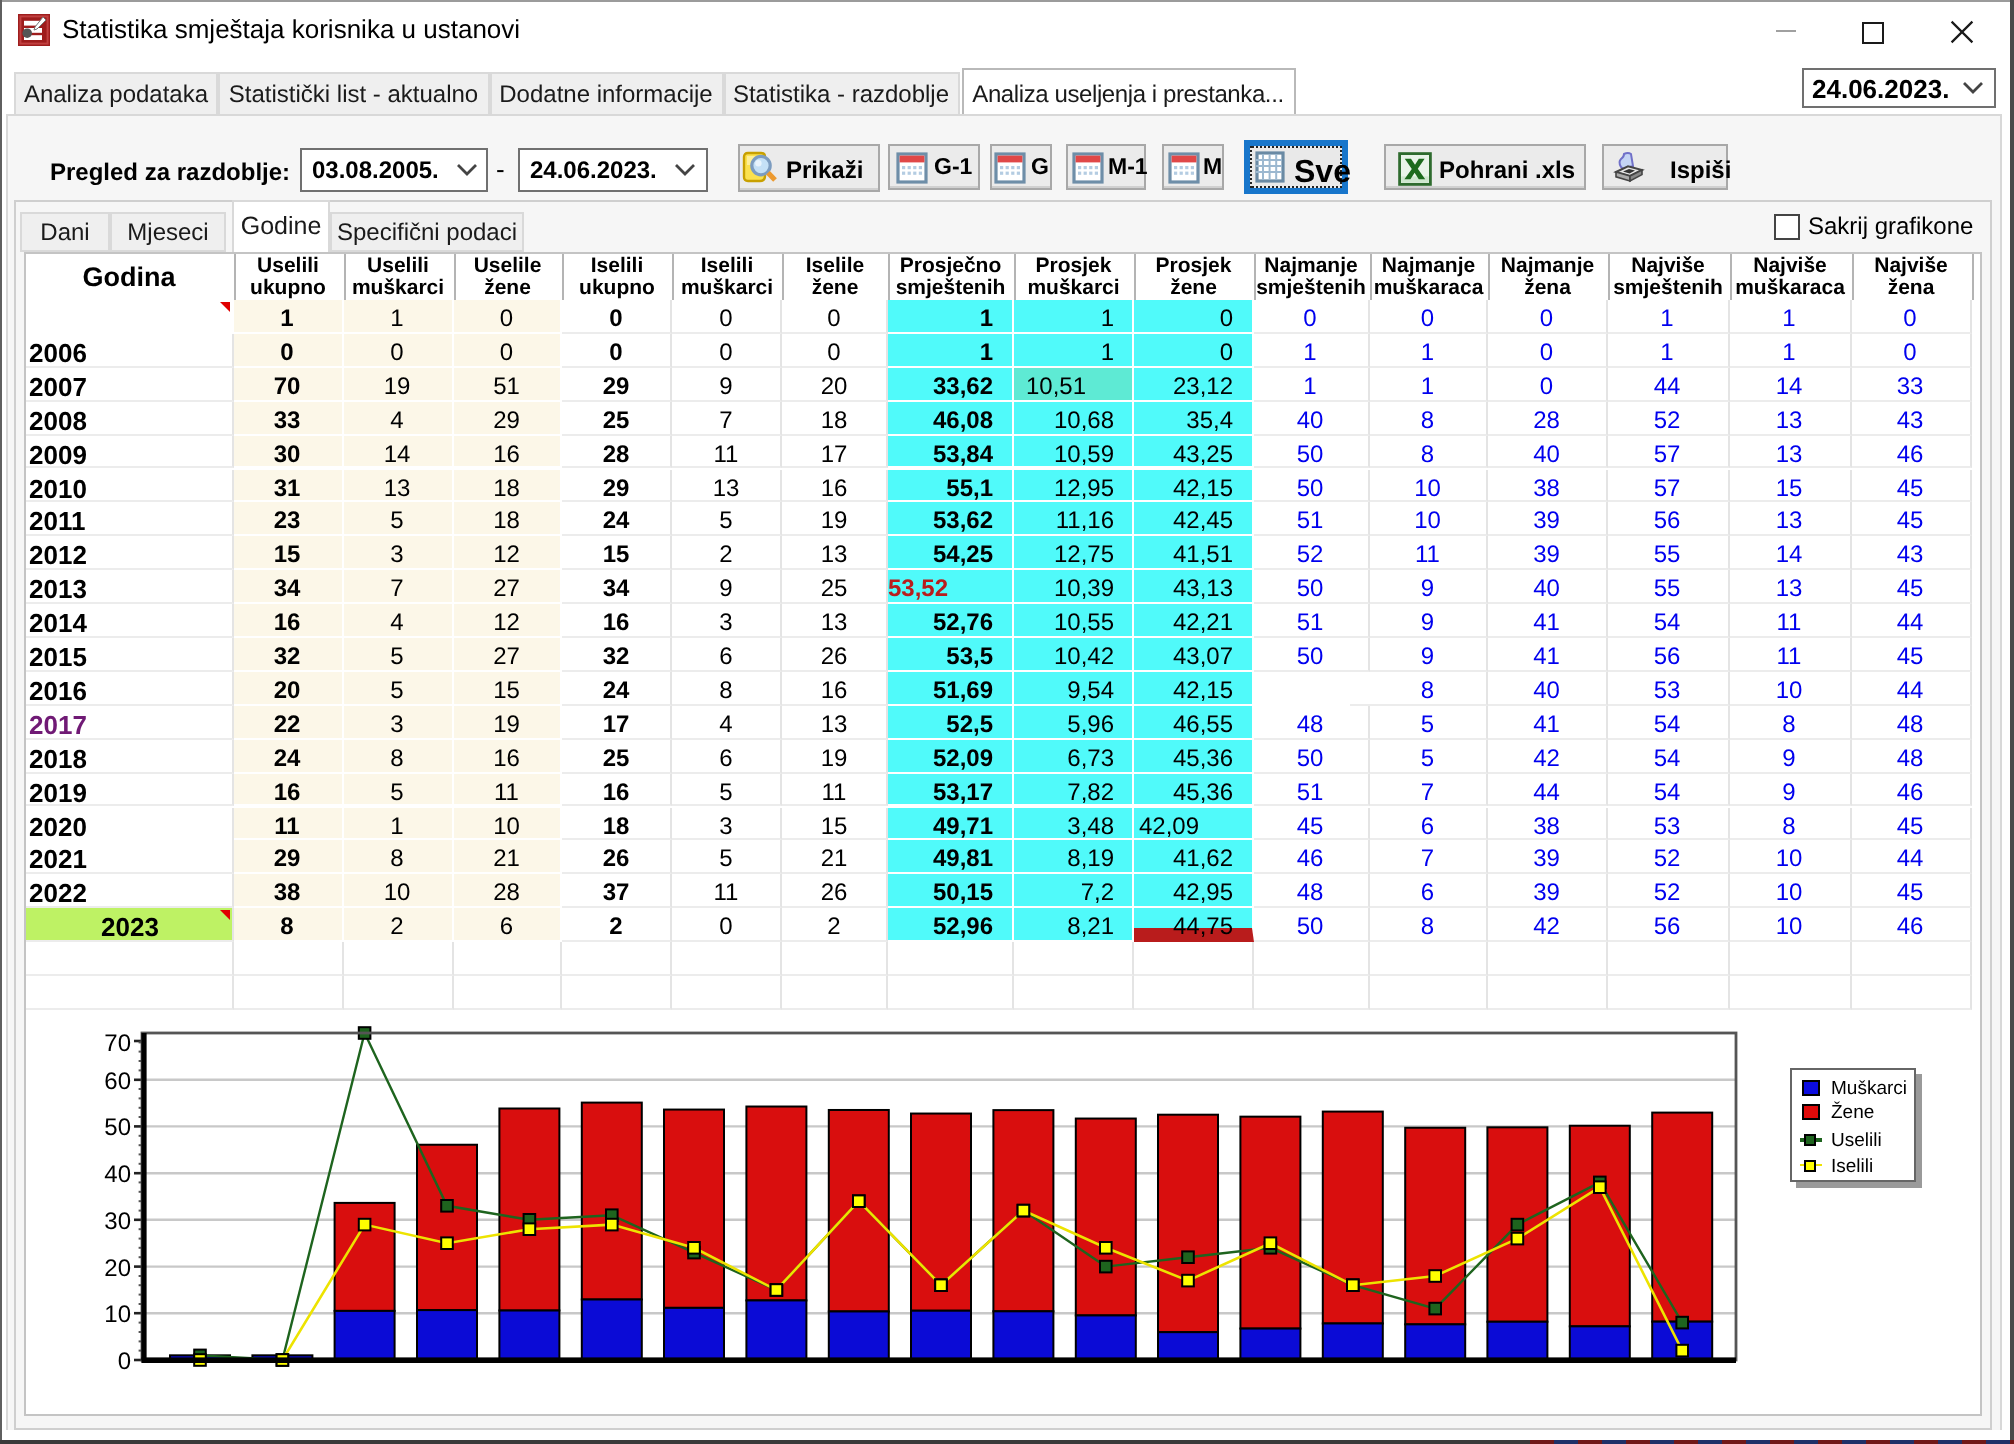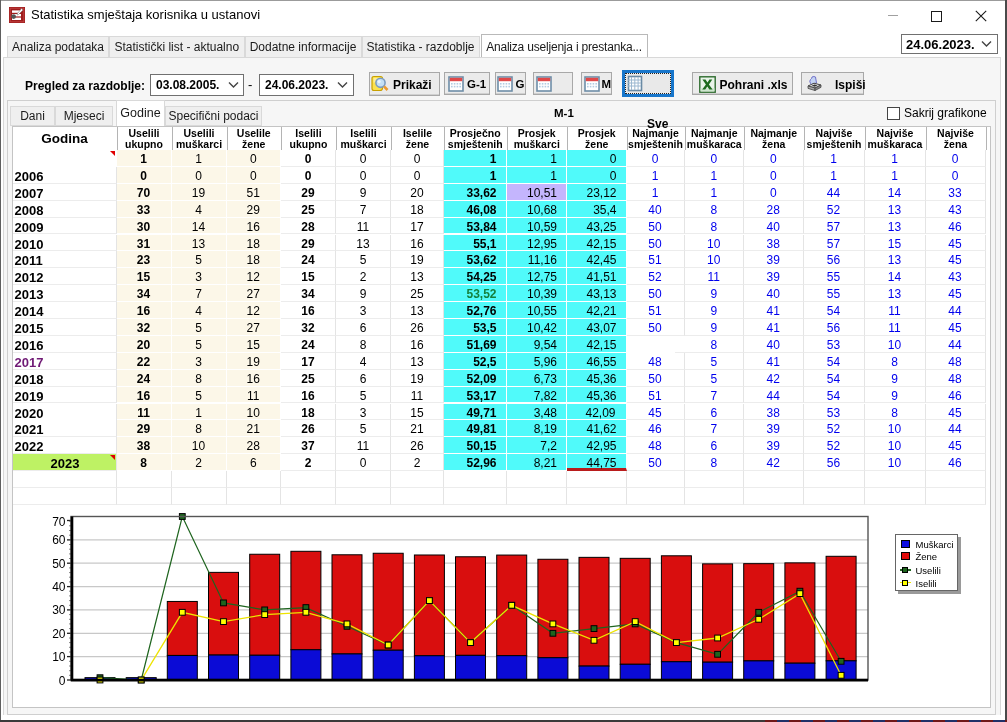--- a/index.html
+++ b/index.html
@@ -73,23 +73,23 @@
 
 <div class="btn" style="left:444px;width:45.5px;"></div>
 <div class="btn" style="left:494.5px;width:31px;"></div>
 <div class="btn" style="left:532.5px;width:40.5px;"></div>
 <div class="btn" style="left:580.5px;width:31px;"></div>
 <div class="abs" style="left:621.5px;top:69.5px;width:52.5px;height:27.5px;background:#1876CB;"></div>
 <div class="abs" style="left:624.5px;top:72.5px;width:46.5px;height:21.5px;background:#e9e9e9;border:1px dotted #222;"></div>
 
 <div class="blab" style="left:467px;">G-1</div>
 <div class="blab" style="left:515.5px;">G</div>
-<div class="blab" style="left:554px;margin-top:29px;">M-1</div>
+<div class="blab" style="left:554px;">M-1</div>
 <div class="blab" style="left:601.5px;">M</div>
-<div class="blab" style="left:647px;font-size:12px;margin-top:39px;">Sve</div>
+<div class="blab" style="left:647px;font-size:16px;">Sve</div>
 
 <div class="btn" style="left:691.5px;width:101.5px;"></div>
 <div class="blab" style="left:719.5px;font-size:12px;">Pohrani .xls</div>
 <div class="btn" style="left:800.5px;width:63.5px;"></div>
 <div class="blab" style="left:814px;font-size:12px;padding-left:21px;">Ispiši</div>
 
 <svg class="abs" style="left:448px;top:75.5px;" width="16" height="16" viewBox="0 0 16 16">
  <rect x="1" y="1" width="14" height="14" fill="#fff" stroke="#6E8EA8" stroke-width="1.6"></rect>
  <rect x="1.8" y="1.8" width="12.4" height="3.4" fill="#E04848"></rect>
  <g fill="#B4CCE2">
@@ -242,21 +242,21 @@
 <div class="dc" style="left:864.5px;top:166.9px;width:61.0px;height:16.9px;background:#FFFFFF;color:#0000EE;text-align:center;font-weight:normal;font-size:12px;line-height:19.5px;border-right:1px solid #e4e4e4;border-bottom:1px solid #ececec;">1</div>
 <div class="dc" style="left:925.5px;top:166.9px;width:60.0px;height:16.9px;background:#FFFFFF;color:#0000EE;text-align:center;font-weight:normal;font-size:12px;line-height:19.5px;border-right:1px solid #e4e4e4;border-bottom:1px solid #ececec;">0</div>
 <div class="dc" style="left:12.5px;top:183.8px;width:104.0px;height:16.9px;background:#FFFFFF;color:#000;text-align:left;font-weight:bold;font-size:13px;line-height:19.5px;border-right:1px solid #e4e4e4;border-bottom:1px solid #ececec;padding-left:2px;">2007</div>
 <div class="dc" style="left:116.5px;top:183.8px;width:55.0px;height:16.9px;background:#FCF7E8;color:#000;text-align:center;font-weight:bold;font-size:12px;line-height:19.5px;border-right:1px solid #ffffff;border-bottom:1px solid #ffffff;">70</div>
 <div class="dc" style="left:171.5px;top:183.8px;width:55.0px;height:16.9px;background:#FCF7E8;color:#000;text-align:center;font-weight:normal;font-size:12px;line-height:19.5px;border-right:1px solid #ffffff;border-bottom:1px solid #ffffff;">19</div>
 <div class="dc" style="left:226.5px;top:183.8px;width:54.5px;height:16.9px;background:#FCF7E8;color:#000;text-align:center;font-weight:normal;font-size:12px;line-height:19.5px;border-right:1px solid #ffffff;border-bottom:1px solid #ffffff;">51</div>
 <div class="dc" style="left:281px;top:183.8px;width:55px;height:16.9px;background:#FFFFFF;color:#000;text-align:center;font-weight:bold;font-size:12px;line-height:19.5px;border-right:1px solid #e4e4e4;border-bottom:1px solid #ececec;">29</div>
 <div class="dc" style="left:336px;top:183.8px;width:55px;height:16.9px;background:#FFFFFF;color:#000;text-align:center;font-weight:normal;font-size:12px;line-height:19.5px;border-right:1px solid #e4e4e4;border-bottom:1px solid #ececec;">9</div>
 <div class="dc" style="left:391px;top:183.8px;width:53px;height:16.9px;background:#FFFFFF;color:#000;text-align:center;font-weight:normal;font-size:12px;line-height:19.5px;border-right:1px solid #e4e4e4;border-bottom:1px solid #ececec;">20</div>
 <div class="dc" style="left:444px;top:183.8px;width:62.5px;height:16.9px;background:#50FAFA;color:#000;text-align:right;font-weight:bold;font-size:12px;line-height:19.5px;border-right:1px solid #ffffff;border-bottom:1px solid #ffffff;padding-right:9px;">33,62</div>
-<div class="dc" style="left:506.5px;top:183.8px;width:60.5px;height:16.9px;background:#c4b5fd;color:#000;text-align:right;font-weight:normal;font-size:12px;line-height:19.5px;border-right:1px solid #ffffff;border-bottom:1px solid #ffffff;padding-right:9px;">10,51</div>
+<div class="dc" style="left:506.5px;top:183.8px;width:60.5px;height:16.9px;background:#5eead4;color:#000;text-align:right;font-weight:normal;font-size:12px;line-height:19.5px;border-right:1px solid #ffffff;border-bottom:1px solid #ffffff;padding-right:23px;">10,51</div>
 <div class="dc" style="left:567px;top:183.8px;width:59.5px;height:16.9px;background:#50FAFA;color:#000;text-align:right;font-weight:normal;font-size:12px;line-height:19.5px;border-right:1px solid #ffffff;border-bottom:1px solid #ffffff;padding-right:9px;">23,12</div>
 <div class="dc" style="left:626.5px;top:183.8px;width:58.0px;height:16.9px;background:#FFFFFF;color:#0000EE;text-align:center;font-weight:normal;font-size:12px;line-height:19.5px;border-right:1px solid #e4e4e4;border-bottom:1px solid #ececec;">1</div>
 <div class="dc" style="left:684.5px;top:183.8px;width:59.5px;height:16.9px;background:#FFFFFF;color:#0000EE;text-align:center;font-weight:normal;font-size:12px;line-height:19.5px;border-right:1px solid #e4e4e4;border-bottom:1px solid #ececec;">1</div>
 <div class="dc" style="left:744px;top:183.8px;width:59.5px;height:16.9px;background:#FFFFFF;color:#0000EE;text-align:center;font-weight:normal;font-size:12px;line-height:19.5px;border-right:1px solid #e4e4e4;border-bottom:1px solid #ececec;">0</div>
 <div class="dc" style="left:803.5px;top:183.8px;width:61.0px;height:16.9px;background:#FFFFFF;color:#0000EE;text-align:center;font-weight:normal;font-size:12px;line-height:19.5px;border-right:1px solid #e4e4e4;border-bottom:1px solid #ececec;">44</div>
 <div class="dc" style="left:864.5px;top:183.8px;width:61.0px;height:16.9px;background:#FFFFFF;color:#0000EE;text-align:center;font-weight:normal;font-size:12px;line-height:19.5px;border-right:1px solid #e4e4e4;border-bottom:1px solid #ececec;">14</div>
 <div class="dc" style="left:925.5px;top:183.8px;width:60.0px;height:16.9px;background:#FFFFFF;color:#0000EE;text-align:center;font-weight:normal;font-size:12px;line-height:19.5px;border-right:1px solid #e4e4e4;border-bottom:1px solid #ececec;">33</div>
 <div class="dc" style="left:12.5px;top:200.70000000000002px;width:104.0px;height:16.9px;background:#FFFFFF;color:#000;text-align:left;font-weight:bold;font-size:13px;line-height:19.5px;border-right:1px solid #e4e4e4;border-bottom:1px solid #ececec;padding-left:2px;">2008</div>
 <div class="dc" style="left:116.5px;top:200.70000000000002px;width:55.0px;height:16.9px;background:#FCF7E8;color:#000;text-align:center;font-weight:bold;font-size:12px;line-height:19.5px;border-right:1px solid #ffffff;border-bottom:1px solid #ffffff;">33</div>
 <div class="dc" style="left:171.5px;top:200.70000000000002px;width:55.0px;height:16.9px;background:#FCF7E8;color:#000;text-align:center;font-weight:normal;font-size:12px;line-height:19.5px;border-right:1px solid #ffffff;border-bottom:1px solid #ffffff;">4</div>
@@ -337,21 +337,21 @@
 <div class="dc" style="left:803.5px;top:268.3px;width:61.0px;height:16.9px;background:#FFFFFF;color:#0000EE;text-align:center;font-weight:normal;font-size:12px;line-height:19.5px;border-right:1px solid #e4e4e4;border-bottom:1px solid #ececec;">55</div>
 <div class="dc" style="left:864.5px;top:268.3px;width:61.0px;height:16.9px;background:#FFFFFF;color:#0000EE;text-align:center;font-weight:normal;font-size:12px;line-height:19.5px;border-right:1px solid #e4e4e4;border-bottom:1px solid #ececec;">14</div>
 <div class="dc" style="left:925.5px;top:268.3px;width:60.0px;height:16.9px;background:#FFFFFF;color:#0000EE;text-align:center;font-weight:normal;font-size:12px;line-height:19.5px;border-right:1px solid #e4e4e4;border-bottom:1px solid #ececec;">43</div>
 <div class="dc" style="left:12.5px;top:285.2px;width:104.0px;height:16.9px;background:#FFFFFF;color:#000;text-align:left;font-weight:bold;font-size:13px;line-height:19.5px;border-right:1px solid #e4e4e4;border-bottom:1px solid #ececec;padding-left:2px;">2013</div>
 <div class="dc" style="left:116.5px;top:285.2px;width:55.0px;height:16.9px;background:#FCF7E8;color:#000;text-align:center;font-weight:bold;font-size:12px;line-height:19.5px;border-right:1px solid #ffffff;border-bottom:1px solid #ffffff;">34</div>
 <div class="dc" style="left:171.5px;top:285.2px;width:55.0px;height:16.9px;background:#FCF7E8;color:#000;text-align:center;font-weight:normal;font-size:12px;line-height:19.5px;border-right:1px solid #ffffff;border-bottom:1px solid #ffffff;">7</div>
 <div class="dc" style="left:226.5px;top:285.2px;width:54.5px;height:16.9px;background:#FCF7E8;color:#000;text-align:center;font-weight:normal;font-size:12px;line-height:19.5px;border-right:1px solid #ffffff;border-bottom:1px solid #ffffff;">27</div>
 <div class="dc" style="left:281px;top:285.2px;width:55px;height:16.9px;background:#FFFFFF;color:#000;text-align:center;font-weight:bold;font-size:12px;line-height:19.5px;border-right:1px solid #e4e4e4;border-bottom:1px solid #ececec;">34</div>
 <div class="dc" style="left:336px;top:285.2px;width:55px;height:16.9px;background:#FFFFFF;color:#000;text-align:center;font-weight:normal;font-size:12px;line-height:19.5px;border-right:1px solid #e4e4e4;border-bottom:1px solid #ececec;">9</div>
 <div class="dc" style="left:391px;top:285.2px;width:53px;height:16.9px;background:#FFFFFF;color:#000;text-align:center;font-weight:normal;font-size:12px;line-height:19.5px;border-right:1px solid #e4e4e4;border-bottom:1px solid #ececec;">25</div>
-<div class="dc" style="left:444px;top:285.2px;width:62.5px;height:16.9px;background:#50FAFA;color:#15803d;text-align:right;font-weight:bold;font-size:12px;line-height:19.5px;border-right:1px solid #ffffff;border-bottom:1px solid #ffffff;padding-right:9px;">53,52</div>
+<div class="dc" style="left:444px;top:285.2px;width:62.5px;height:16.9px;background:#50FAFA;color:#b91c1c;font-weight:bold;font-size:12px;line-height:19.5px;border-right:1px solid #ffffff;border-bottom:1px solid #ffffff;padding-right:9px;">53,52</div>
 <div class="dc" style="left:506.5px;top:285.2px;width:60.5px;height:16.9px;background:#50FAFA;color:#000;text-align:right;font-weight:normal;font-size:12px;line-height:19.5px;border-right:1px solid #ffffff;border-bottom:1px solid #ffffff;padding-right:9px;">10,39</div>
 <div class="dc" style="left:567px;top:285.2px;width:59.5px;height:16.9px;background:#50FAFA;color:#000;text-align:right;font-weight:normal;font-size:12px;line-height:19.5px;border-right:1px solid #ffffff;border-bottom:1px solid #ffffff;padding-right:9px;">43,13</div>
 <div class="dc" style="left:626.5px;top:285.2px;width:58.0px;height:16.9px;background:#FFFFFF;color:#0000EE;text-align:center;font-weight:normal;font-size:12px;line-height:19.5px;border-right:1px solid #e4e4e4;border-bottom:1px solid #ececec;">50</div>
 <div class="dc" style="left:684.5px;top:285.2px;width:59.5px;height:16.9px;background:#FFFFFF;color:#0000EE;text-align:center;font-weight:normal;font-size:12px;line-height:19.5px;border-right:1px solid #e4e4e4;border-bottom:1px solid #ececec;">9</div>
 <div class="dc" style="left:744px;top:285.2px;width:59.5px;height:16.9px;background:#FFFFFF;color:#0000EE;text-align:center;font-weight:normal;font-size:12px;line-height:19.5px;border-right:1px solid #e4e4e4;border-bottom:1px solid #ececec;">40</div>
 <div class="dc" style="left:803.5px;top:285.2px;width:61.0px;height:16.9px;background:#FFFFFF;color:#0000EE;text-align:center;font-weight:normal;font-size:12px;line-height:19.5px;border-right:1px solid #e4e4e4;border-bottom:1px solid #ececec;">55</div>
 <div class="dc" style="left:864.5px;top:285.2px;width:61.0px;height:16.9px;background:#FFFFFF;color:#0000EE;text-align:center;font-weight:normal;font-size:12px;line-height:19.5px;border-right:1px solid #e4e4e4;border-bottom:1px solid #ececec;">13</div>
 <div class="dc" style="left:925.5px;top:285.2px;width:60.0px;height:16.9px;background:#FFFFFF;color:#0000EE;text-align:center;font-weight:normal;font-size:12px;line-height:19.5px;border-right:1px solid #e4e4e4;border-bottom:1px solid #ececec;">45</div>
 <div class="dc" style="left:12.5px;top:302.09999999999997px;width:104.0px;height:16.9px;background:#FFFFFF;color:#000;text-align:left;font-weight:bold;font-size:13px;line-height:19.5px;border-right:1px solid #e4e4e4;border-bottom:1px solid #ececec;padding-left:2px;">2014</div>
 <div class="dc" style="left:116.5px;top:302.09999999999997px;width:55.0px;height:16.9px;background:#FCF7E8;color:#000;text-align:center;font-weight:bold;font-size:12px;line-height:19.5px;border-right:1px solid #ffffff;border-bottom:1px solid #ffffff;">16</div>
@@ -451,21 +451,21 @@
 <div class="dc" style="left:925.5px;top:386.59999999999985px;width:60.0px;height:16.9px;background:#FFFFFF;color:#0000EE;text-align:center;font-weight:normal;font-size:12px;line-height:19.5px;border-right:1px solid #e4e4e4;border-bottom:1px solid #ececec;">46</div>
 <div class="dc" style="left:12.5px;top:403.49999999999983px;width:104.0px;height:33px;background:#FFFFFF;color:#000;text-align:left;font-weight:bold;font-size:13px;line-height:19.5px;border-right:1px solid #e4e4e4;border-bottom:1px solid #ececec;padding-left:2px;">2020</div>
 <div class="dc" style="left:116.5px;top:403.49999999999983px;width:55.0px;height:16.9px;background:#FCF7E8;color:#000;text-align:center;font-weight:bold;font-size:12px;line-height:19.5px;border-right:1px solid #ffffff;border-bottom:1px solid #ffffff;">11</div>
 <div class="dc" style="left:171.5px;top:403.49999999999983px;width:55.0px;height:16.9px;background:#FCF7E8;color:#000;text-align:center;font-weight:normal;font-size:12px;line-height:19.5px;border-right:1px solid #ffffff;border-bottom:1px solid #ffffff;">1</div>
 <div class="dc" style="left:226.5px;top:403.49999999999983px;width:54.5px;height:16.9px;background:#FCF7E8;color:#000;text-align:center;font-weight:normal;font-size:12px;line-height:19.5px;border-right:1px solid #ffffff;border-bottom:1px solid #ffffff;">10</div>
 <div class="dc" style="left:281px;top:403.49999999999983px;width:55px;height:16.9px;background:#FFFFFF;color:#000;text-align:center;font-weight:bold;font-size:12px;line-height:19.5px;border-right:1px solid #e4e4e4;border-bottom:1px solid #ececec;">18</div>
 <div class="dc" style="left:336px;top:403.49999999999983px;width:55px;height:16.9px;background:#FFFFFF;color:#000;text-align:center;font-weight:normal;font-size:12px;line-height:19.5px;border-right:1px solid #e4e4e4;border-bottom:1px solid #ececec;">3</div>
 <div class="dc" style="left:391px;top:403.49999999999983px;width:53px;height:16.9px;background:#FFFFFF;color:#000;text-align:center;font-weight:normal;font-size:12px;line-height:19.5px;border-right:1px solid #e4e4e4;border-bottom:1px solid #ececec;">15</div>
 <div class="dc" style="left:444px;top:403.49999999999983px;width:62.5px;height:16.9px;background:#50FAFA;color:#000;text-align:right;font-weight:bold;font-size:12px;line-height:19.5px;border-right:1px solid #ffffff;border-bottom:1px solid #ffffff;padding-right:9px;">49,71</div>
 <div class="dc" style="left:506.5px;top:403.49999999999983px;width:60.5px;height:16.9px;background:#50FAFA;color:#000;text-align:right;font-weight:normal;font-size:12px;line-height:19.5px;border-right:1px solid #ffffff;border-bottom:1px solid #ffffff;padding-right:9px;">3,48</div>
-<div class="dc" style="left:567px;top:403.49999999999983px;width:59.5px;height:16.9px;background:#50FAFA;color:#000;text-align:right;font-weight:normal;font-size:12px;line-height:19.5px;border-right:1px solid #ffffff;border-bottom:1px solid #ffffff;padding-right:10px;">42,09</div>
+<div class="dc" style="left:567px;top:403.49999999999983px;width:59.5px;height:16.9px;background:#50FAFA;color:#000;text-align:right;font-weight:normal;font-size:12px;line-height:19.5px;border-right:1px solid #ffffff;border-bottom:1px solid #ffffff;padding-right:26px;">42,09</div>
 <div class="dc" style="left:626.5px;top:403.49999999999983px;width:58.0px;height:16.9px;background:#FFFFFF;color:#0000EE;text-align:center;font-weight:normal;font-size:12px;line-height:19.5px;border-right:1px solid #e4e4e4;border-bottom:1px solid #ececec;">45</div>
 <div class="dc" style="left:684.5px;top:403.49999999999983px;width:59.5px;height:16.9px;background:#FFFFFF;color:#0000EE;text-align:center;font-weight:normal;font-size:12px;line-height:19.5px;border-right:1px solid #e4e4e4;border-bottom:1px solid #ececec;">6</div>
 <div class="dc" style="left:744px;top:403.49999999999983px;width:59.5px;height:16.9px;background:#FFFFFF;color:#0000EE;text-align:center;font-weight:normal;font-size:12px;line-height:19.5px;border-right:1px solid #e4e4e4;border-bottom:1px solid #ececec;">38</div>
 <div class="dc" style="left:803.5px;top:403.49999999999983px;width:61.0px;height:16.9px;background:#FFFFFF;color:#0000EE;text-align:center;font-weight:normal;font-size:12px;line-height:19.5px;border-right:1px solid #e4e4e4;border-bottom:1px solid #ececec;">53</div>
 <div class="dc" style="left:864.5px;top:403.49999999999983px;width:61.0px;height:16.9px;background:#FFFFFF;color:#0000EE;text-align:center;font-weight:normal;font-size:12px;line-height:19.5px;border-right:1px solid #e4e4e4;border-bottom:1px solid #ececec;">8</div>
 <div class="dc" style="left:925.5px;top:403.49999999999983px;width:60.0px;height:16.9px;background:#FFFFFF;color:#0000EE;text-align:center;font-weight:normal;font-size:12px;line-height:19.5px;border-right:1px solid #e4e4e4;border-bottom:1px solid #ececec;">45</div>
 <div class="dc" style="left:12.5px;top:420.3999999999998px;width:104.0px;height:16.9px;background:#FFFFFF;color:#000;text-align:left;font-weight:bold;font-size:13px;line-height:19.5px;border-right:1px solid #e4e4e4;border-bottom:1px solid #ececec;padding-left:2px;">2021</div>
 <div class="dc" style="left:116.5px;top:420.3999999999998px;width:55.0px;height:16.9px;background:#FCF7E8;color:#000;text-align:center;font-weight:bold;font-size:12px;line-height:19.5px;border-right:1px solid #ffffff;border-bottom:1px solid #ffffff;">29</div>
 <div class="dc" style="left:171.5px;top:420.3999999999998px;width:55.0px;height:16.9px;background:#FCF7E8;color:#000;text-align:center;font-weight:normal;font-size:12px;line-height:19.5px;border-right:1px solid #ffffff;border-bottom:1px solid #ffffff;">8</div>
 <div class="dc" style="left:226.5px;top:420.3999999999998px;width:54.5px;height:16.9px;background:#FCF7E8;color:#000;text-align:center;font-weight:normal;font-size:12px;line-height:19.5px;border-right:1px solid #ffffff;border-bottom:1px solid #ffffff;">21</div>
@@ -499,21 +499,21 @@
 <div class="dc" style="left:925.5px;top:437.2999999999998px;width:60.0px;height:16.9px;background:#FFFFFF;color:#0000EE;text-align:center;font-weight:normal;font-size:12px;line-height:19.5px;border-right:1px solid #e4e4e4;border-bottom:1px solid #ececec;">45</div>
 <div class="dc" style="left:12.5px;top:454.19999999999976px;width:104.0px;height:16.9px;background:#bef264;color:#000;text-align:center;font-weight:bold;font-size:13px;line-height:19.5px;border-right:1px solid #e4e4e4;border-bottom:1px solid #ececec;padding-left:2px;">2023</div>
 <div class="dc" style="left:116.5px;top:454.19999999999976px;width:55.0px;height:16.9px;background:#FCF7E8;color:#000;text-align:center;font-weight:bold;font-size:12px;line-height:19.5px;border-right:1px solid #ffffff;border-bottom:1px solid #ffffff;">8</div>
 <div class="dc" style="left:171.5px;top:454.19999999999976px;width:55.0px;height:16.9px;background:#FCF7E8;color:#000;text-align:center;font-weight:normal;font-size:12px;line-height:19.5px;border-right:1px solid #ffffff;border-bottom:1px solid #ffffff;">2</div>
 <div class="dc" style="left:226.5px;top:454.19999999999976px;width:54.5px;height:16.9px;background:#FCF7E8;color:#000;text-align:center;font-weight:normal;font-size:12px;line-height:19.5px;border-right:1px solid #ffffff;border-bottom:1px solid #ffffff;">6</div>
 <div class="dc" style="left:281px;top:454.19999999999976px;width:55px;height:16.9px;background:#FFFFFF;color:#000;text-align:center;font-weight:bold;font-size:12px;line-height:19.5px;border-right:1px solid #e4e4e4;border-bottom:1px solid #ececec;">2</div>
 <div class="dc" style="left:336px;top:454.19999999999976px;width:55px;height:16.9px;background:#FFFFFF;color:#000;text-align:center;font-weight:normal;font-size:12px;line-height:19.5px;border-right:1px solid #e4e4e4;border-bottom:1px solid #ececec;">0</div>
 <div class="dc" style="left:391px;top:454.19999999999976px;width:53px;height:16.9px;background:#FFFFFF;color:#000;text-align:center;font-weight:normal;font-size:12px;line-height:19.5px;border-right:1px solid #e4e4e4;border-bottom:1px solid #ececec;">2</div>
 <div class="dc" style="left:444px;top:454.19999999999976px;width:62.5px;height:16.9px;background:#50FAFA;color:#000;text-align:right;font-weight:bold;font-size:12px;line-height:19.5px;border-right:1px solid #ffffff;border-bottom:1px solid #ffffff;padding-right:9px;">52,96</div>
 <div class="dc" style="left:506.5px;top:454.19999999999976px;width:60.5px;height:16.9px;background:#50FAFA;color:#000;text-align:right;font-weight:normal;font-size:12px;line-height:19.5px;border-right:1px solid #ffffff;border-bottom:1px solid #ffffff;padding-right:9px;">8,21</div>
-<div class="dc" style="left:567px;top:454.19999999999976px;width:59.5px;height:16.9px;background:#50FAFA;color:#000;text-align:right;font-weight:normal;font-size:12px;line-height:19.5px;border-right:1px solid #ffffff;border-bottom:3px solid #b91c1c;padding-right:9px;">44,75</div>
+<div class="dc" style="left:567px;top:454.19999999999976px;width:59.5px;height:16.9px;background:#50FAFA;color:#000;text-align:right;font-weight:normal;font-size:12px;line-height:19.5px;border-right:1px solid #ffffff;border-bottom:7px solid #b91c1c;padding-right:9px;">44,75</div>
 <div class="dc" style="left:626.5px;top:454.19999999999976px;width:58.0px;height:16.9px;background:#FFFFFF;color:#0000EE;text-align:center;font-weight:normal;font-size:12px;line-height:19.5px;border-right:1px solid #e4e4e4;border-bottom:1px solid #ececec;">50</div>
 <div class="dc" style="left:684.5px;top:454.19999999999976px;width:59.5px;height:16.9px;background:#FFFFFF;color:#0000EE;text-align:center;font-weight:normal;font-size:12px;line-height:19.5px;border-right:1px solid #e4e4e4;border-bottom:1px solid #ececec;">8</div>
 <div class="dc" style="left:744px;top:454.19999999999976px;width:59.5px;height:16.9px;background:#FFFFFF;color:#0000EE;text-align:center;font-weight:normal;font-size:12px;line-height:19.5px;border-right:1px solid #e4e4e4;border-bottom:1px solid #ececec;">42</div>
 <div class="dc" style="left:803.5px;top:454.19999999999976px;width:61.0px;height:16.9px;background:#FFFFFF;color:#0000EE;text-align:center;font-weight:normal;font-size:12px;line-height:19.5px;border-right:1px solid #e4e4e4;border-bottom:1px solid #ececec;">56</div>
 <div class="dc" style="left:864.5px;top:454.19999999999976px;width:61.0px;height:16.9px;background:#FFFFFF;color:#0000EE;text-align:center;font-weight:normal;font-size:12px;line-height:19.5px;border-right:1px solid #e4e4e4;border-bottom:1px solid #ececec;">10</div>
 <div class="dc" style="left:925.5px;top:454.19999999999976px;width:60.0px;height:16.9px;background:#FFFFFF;color:#0000EE;text-align:center;font-weight:normal;font-size:12px;line-height:19.5px;border-right:1px solid #e4e4e4;border-bottom:1px solid #ececec;">46</div>
 <div class="dc" style="left:12.5px;top:471.09999999999974px;width:104.0px;height:16.9px;background:#fff;border-right:1px solid #e4e4e4;border-bottom:1px solid #ececec;"></div>
 <div class="dc" style="left:116.5px;top:471.09999999999974px;width:55.0px;height:16.9px;background:#fff;border-right:1px solid #e4e4e4;border-bottom:1px solid #ececec;"></div>
 <div class="dc" style="left:171.5px;top:471.09999999999974px;width:55.0px;height:16.9px;background:#fff;border-right:1px solid #e4e4e4;border-bottom:1px solid #ececec;"></div>
 <div class="dc" style="left:226.5px;top:471.09999999999974px;width:54.5px;height:16.9px;background:#fff;border-right:1px solid #e4e4e4;border-bottom:1px solid #ececec;"></div>

